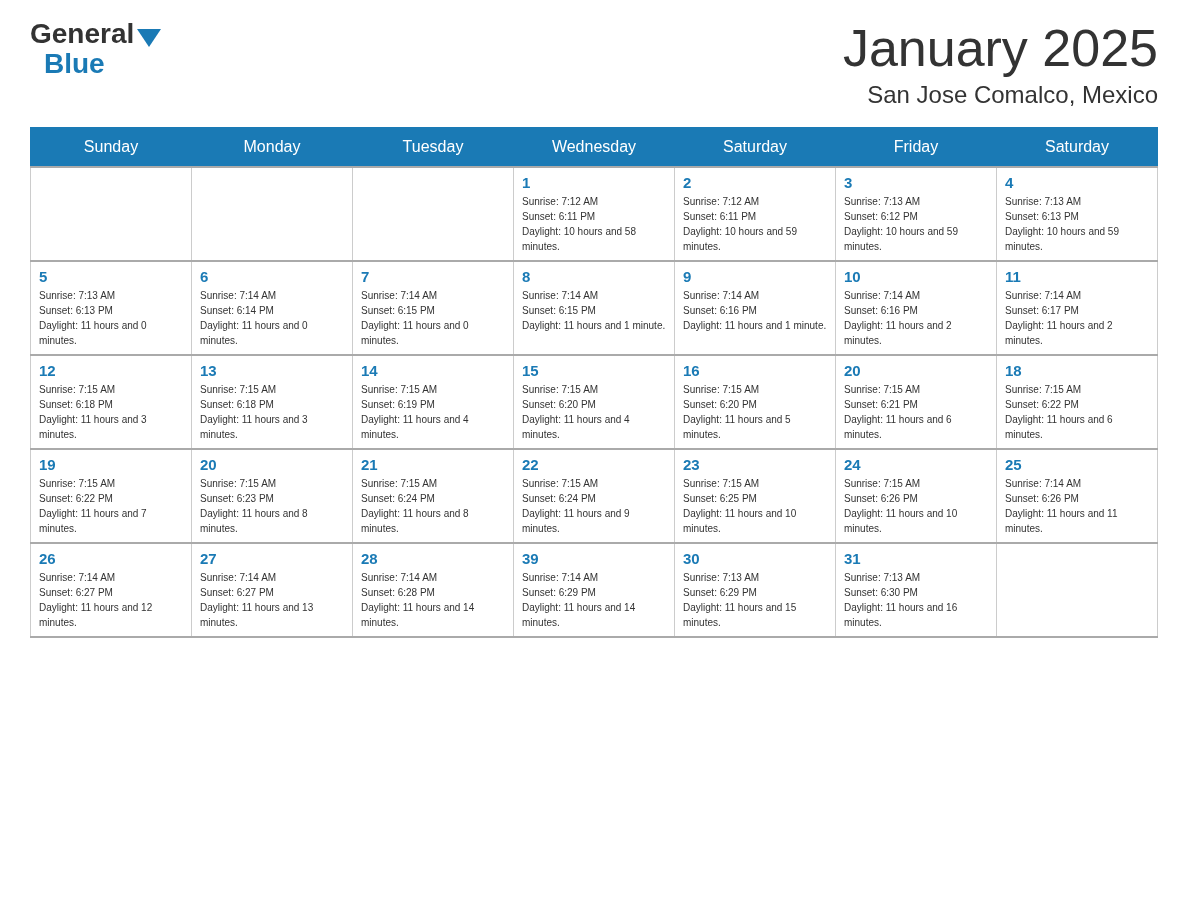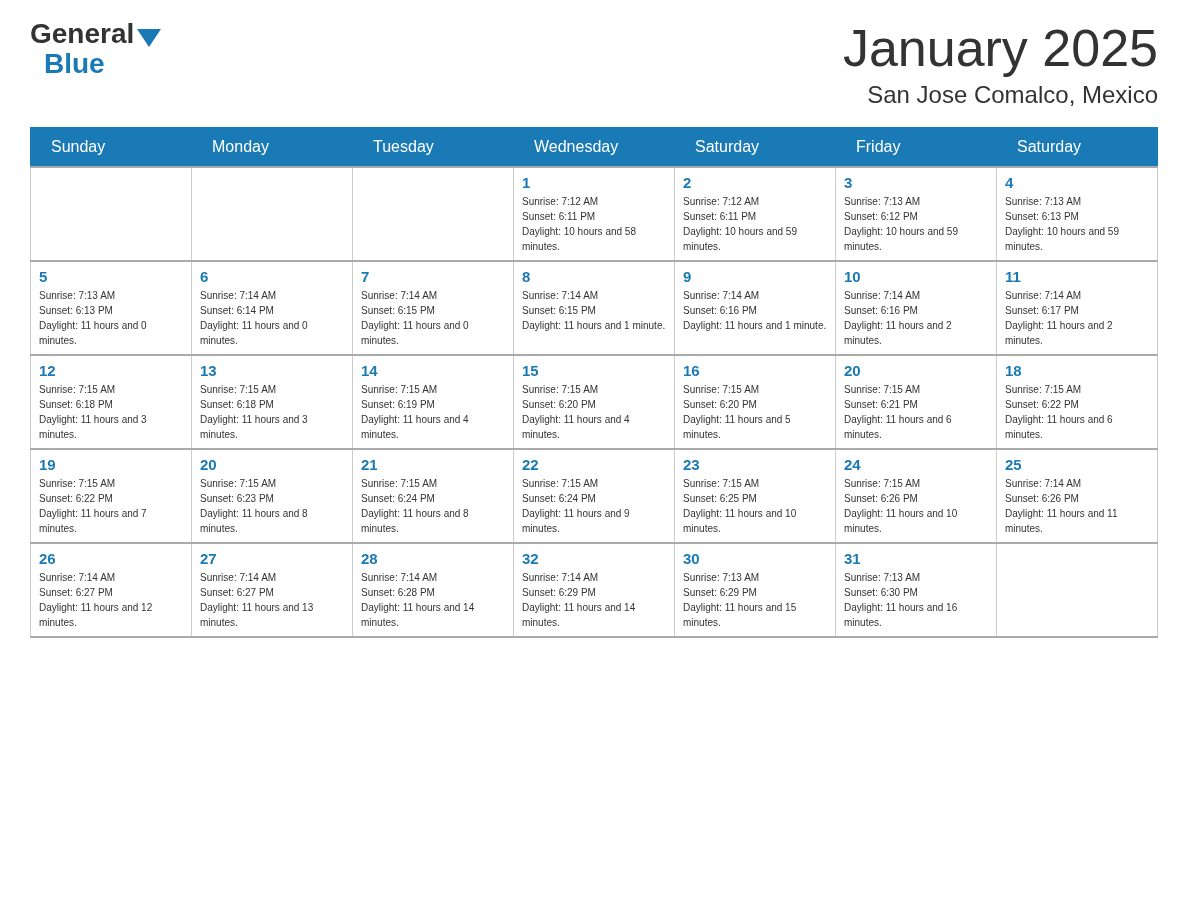--- a/index.html
+++ b/index.html
@@ -65,22 +65,22 @@
     .calendar {
       width: 100%;
       border-collapse: collapse;
       border: 1px solid #aaa;
     }
     .calendar th {
       background-color: #1a7ab5;
       color: #fff;
       font-size: 16px;
       font-weight: normal;
-      padding: 10px 20px;
-      text-align: left;
+      padding: 10px 4px;
+      text-align: center;
       border: 1px solid #1a7ab5;
     }
     .calendar td {
       vertical-align: top;
       padding: 6px 8px;
       border: 1px solid #ccc;
       width: calc(100% / 7);
       min-height: 90px;
       font-size: 12.5px;
       color: #333;
@@ -308,21 +308,21 @@
 Sunset: 6:27 PM
 Daylight: 11 hours and 13 minutes.</div>
         </td>
         <td>
           <span class="day-number">28</span>
           <div class="day-info" style="white-space: pre-line;">Sunrise: 7:14 AM
 Sunset: 6:28 PM
 Daylight: 11 hours and 14 minutes.</div>
         </td>
         <td>
-          <span class="day-number">32</span>
+          <span class="day-number">39</span>
           <div class="day-info" style="white-space: pre-line;">Sunrise: 7:14 AM
 Sunset: 6:29 PM
 Daylight: 11 hours and 14 minutes.</div>
         </td>
         <td>
           <span class="day-number">30</span>
           <div class="day-info" style="white-space: pre-line;">Sunrise: 7:13 AM
 Sunset: 6:29 PM
 Daylight: 11 hours and 15 minutes.</div>
         </td>

